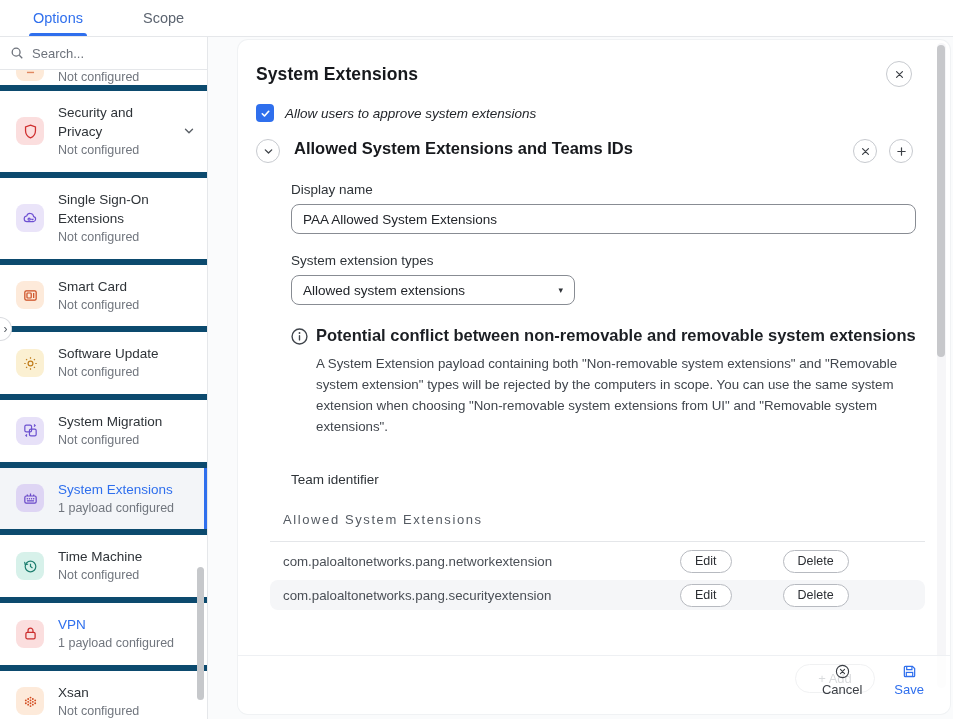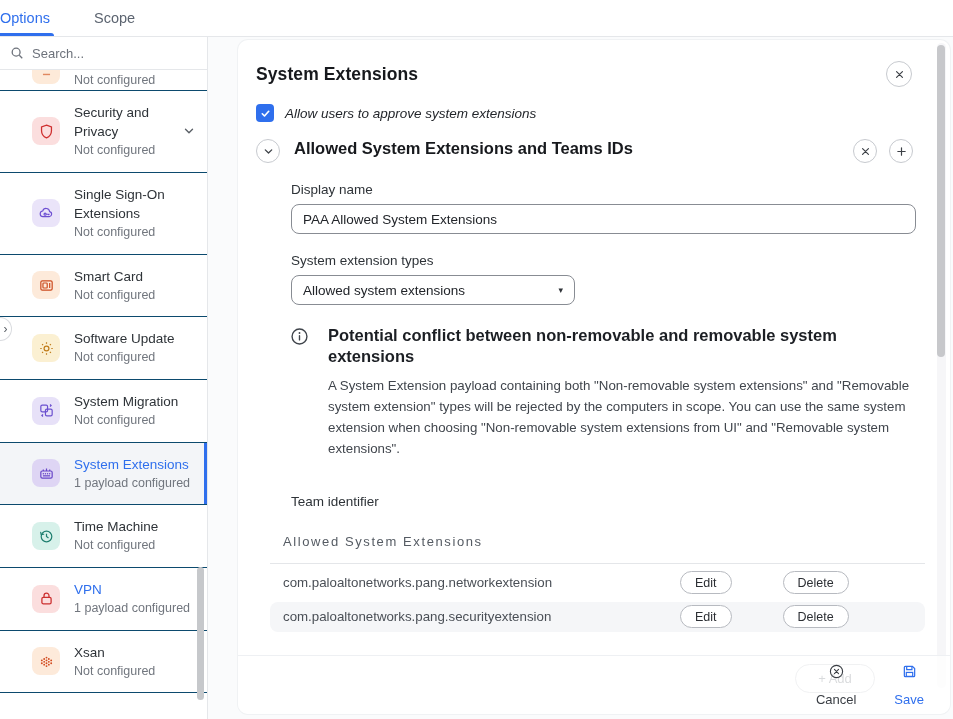--- a/index.html
+++ b/index.html
@@ -8,37 +8,37 @@
     position:relative; overflow:hidden;
     background:#fafbfc;
     font-family:"Liberation Sans","DejaVu Sans",sans-serif;
     color:#2e3338;
   }
   svg { display:block; }
 
   
   .topbar { position:absolute; top:0; left:0; right:0; height:37px; background:#fff;
             border-bottom:1px solid #e5e7ea; display:flex; align-items:stretch;
-            gap:44px; z-index:4;text-align:right; }
+            padding-left:33px; gap:60px; z-index:4;text-align:right; }
   .tab { font-size:14.5px; color:#5c6470; display:flex; align-items:center; position:relative; cursor:pointer; }
   .tab.active { color:#2f6fed; font-weight:500; }
   .tab.active::after { content:""; position:absolute; left:-4px; right:-4px; bottom:0; height:3px;
                        background:#2f6fed; border-radius:3px 3px 0 0; }
 
   
   .sidebar { position:absolute; top:37px; left:0; bottom:0; width:208px; background:#fff;
              border-right:1px solid #e5e7ea; z-index:2; }
   .search-row { height:33px; border-bottom:1px solid #e5e7ea; display:flex; align-items:center;
                 padding:0 10px; gap:8px; color:#6d727b; }
   .search-input { border:none; outline:none; font-size:13px; color:#3b4046; flex:1;
                   font-family:inherit; background:transparent; }
   .search-input::placeholder { color:#6d727b; }
 
   .sb-item { position:relative; display:flex; align-items:center; gap:14px;
-             padding:12px 12px 12px 32px; border-bottom:1px solid #0c4a6e; cursor:pointer; }
+             padding:12px 12px 12px 16px; border-bottom:6px solid #0c4a6e; cursor:pointer; }
   .sb-icon { width:28px; height:28px; border-radius:8px; flex:none;
              display:flex; align-items:center; justify-content:center; }
   .sb-icon svg { width:17px; height:17px; }
   .sb-texts { flex:1; min-width:0; }
   .sb-title { display:block; font-size:13.5px; line-height:1.42; color:#2e3338; max-width:126px; }
   .sb-status { display:block; font-size:12.5px; line-height:1.4; color:#71767e; margin-top:1px; }
   .sb-chev { display:none; color:#5a5f66; margin-left:auto; flex:none; }
   .sb-item.has-chev .sb-chev { display:block; }
   .sb-item.selected { background:#f3f5f8; }
   .sb-item.selected .sb-title, .sb-item.link .sb-title { color:#2f6fed; }
@@ -81,21 +81,21 @@
 
   .section-body { padding:0 34px 0 53px; }
   .field-label { font-size:13.5px; color:#2e3338; margin:19px 0 7px; }
   .text-input { width:625px; height:30px; border:1px solid #888c93; border-radius:8px;
                 font-size:13.5px; color:#22252a; padding:0 11px; font-family:inherit; outline:none; background:#fff; }
   .select { width:284px; height:30px; border:1px solid #888c93; border-radius:8px; background:#fff;
             display:flex; align-items:center; justify-content:space-between; padding:0 11px;
             font-size:13.5px; color:#22252a; cursor:pointer; }
   .select .arrow { font-size:9px; color:#2f3338; }
 
-  .info { display:flex; gap:20px; margin-top:20px; }
+  .info { display:flex; gap:8px; margin-top:20px; }
   .info-icon { flex:none; margin-top:3px; color:#3f444b; }
   .info-title { font-size:16.5px; font-weight:700; color:#1c1f24; line-height:1.3; max-width:600px; margin-bottom:7px; }
   .info-body { font-size:13.3px; color:#41464d; line-height:1.58; max-width:596px; }
   .info + .field-label { margin-top:35px; }
 
   .table-wrap { padding:0 25px 0 32px; }
   .table-heading { font-size:13px; letter-spacing:1.6px; color:#555b63; margin:25px 0 14px 13px; }
   .divider { height:1px; background:#e4e6e9; }
   .t-row { display:flex; align-items:center; height:30px; border-radius:8px; padding:0 13px;
            margin-top:4px; font-size:13.3px; color:#4a4f56; }
@@ -108,22 +108,22 @@
   .pill-btn.delete { margin-left:51px; }
 
   
   .add-ghost { position:absolute; left:557px; top:624px; height:29px; width:80px;
                border:1px solid #c9ccd1; border-radius:15px; display:flex; align-items:center;
                justify-content:center; color:#787d84; font-size:13px; z-index:1; cursor:pointer; background:#fff; }
   .footer { position:absolute; left:0; right:0; bottom:0; height:59px;
             border-top:1px solid #eef0f3; background:rgba(255,255,255,0.72);
             border-radius:0 0 10px 10px; z-index:2; }
   .footer-actions { position:absolute; right:22px; top:6px; display:flex; gap:24px; }
-  .action { display:flex; flex-direction:column; align-items:center; gap:13px; cursor:pointer;
-            font-size:13px; color:#3a3e44; padding:2px 4px;margin-left:6px; }
+  .action { display:flex; flex-direction:column; align-items:center; gap:3px; cursor:pointer;
+            font-size:13px; color:#3a3e44; padding:2px 4px; }
   .action.save { color:#2f6fed; }
 </style>
 </head>
 <body>
 
 <div class="topbar">
   <div class="tab active">Options</div>
   <div class="tab">Scope</div>
 </div>
 

